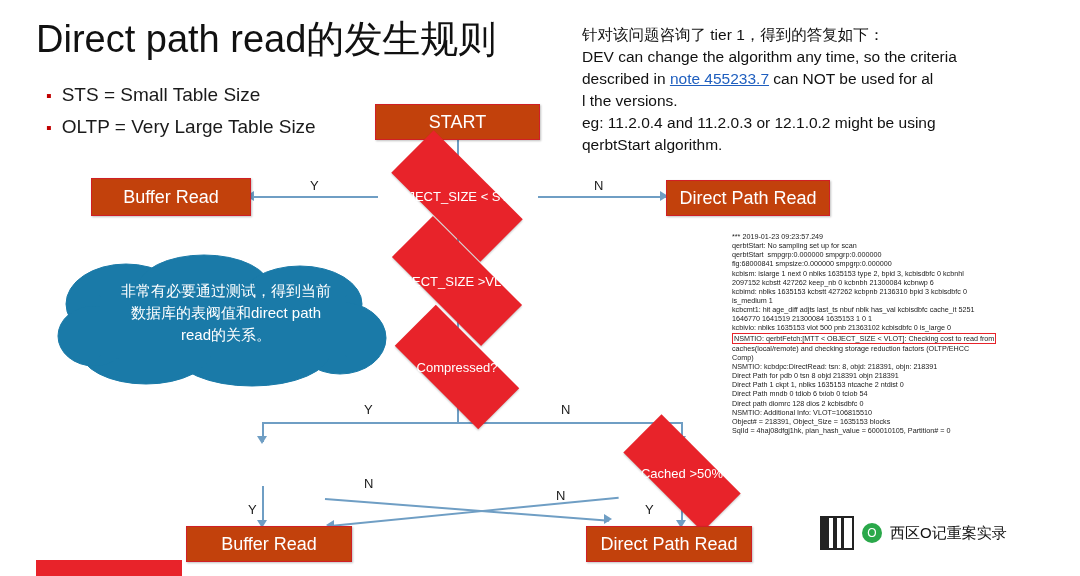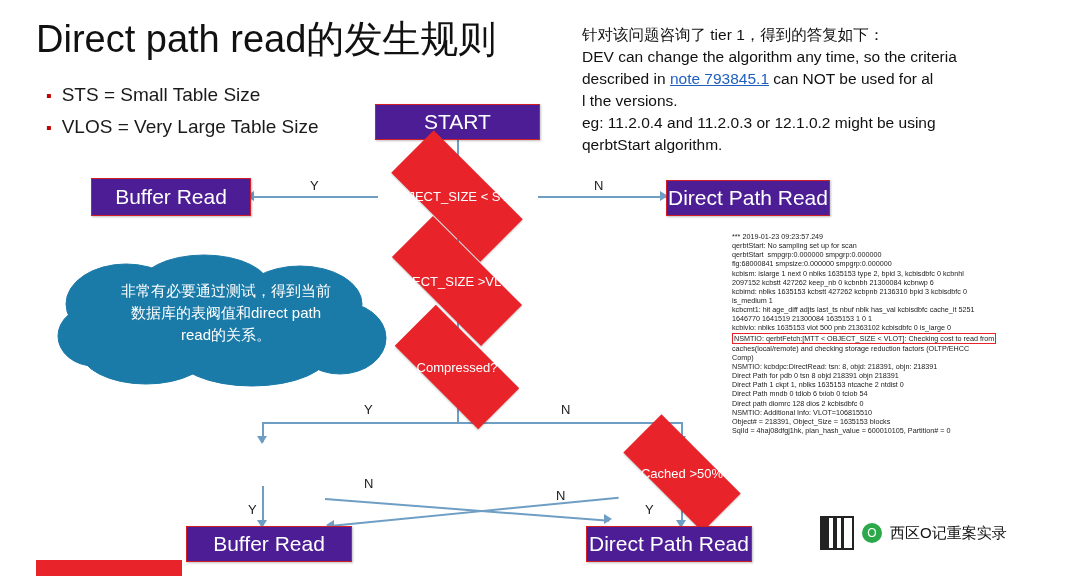--- a/index.html
+++ b/index.html
@@ -52,28 +52,28 @@
     line-height: 1.42;
     color: #111;
   }
   #rtext .link {
     color: #1f5fbf;
     text-decoration: underline;
   }
 
   
   .rbox {
-    background: #4c1d95;
+    background: #c2410c;
     color: #ffffff;
     border: 1px solid #d01f25;
     display: flex;
     align-items: center;
     justify-content: center;
     text-align: center;
-    font-size: 21px;
+    font-size: 18px;
     box-shadow: 1px 1px 2px rgba(0,0,0,0.25);
   }
 
   
   .diamond-wrap { position: absolute; }
   .diamond-wrap .dia {
     position: absolute;
     left: 0; top: 0;
     width: 100%; height: 100%;
     background: #e8232a;
@@ -186,29 +186,29 @@
 <body>
 
 <div id="stage">
 
   <div class="abs" id="title">Direct path read的发生规则</div>
 
   <div class="abs bullet" style="left:46px; top:84px;">
     <span class="dot">▪</span><span>STS = Small Table Size</span>
   </div>
   <div class="abs bullet" style="left:46px; top:116px;">
-    <span class="dot">▪</span><span>VLOS = Very Large Table Size</span>
+    <span class="dot">▪</span><span>OLTP = Very Large Table Size</span>
   </div>
 
   <div class="abs" id="rtext">
     <div>针对该问题咨询了 tier 1，得到的答复如下：</div>
     <div>
       <span>DEV can change the algorithm any time, so the criteria</span>
     </div>
-    <div><span>described in </span><a class="link" href="#">note 793845.1</a><span> can NOT be used for al</span></div>
+    <div><span>described in </span><a class="link" href="#">note 455233.7</a><span> can NOT be used for al</span></div>
     <div>l the versions.</div>
     <div>eg: 11.2.0.4 and 11.2.0.3 or 12.1.0.2 might be using</div>
     <div>qerbtStart algorithm.</div>
   </div>
 
   <div class="abs line vline" style="left:457px; top:137px; height:38px;"></div>
   <div class="abs arrow down" style="left:452px; top:172px;"></div>
 
   <div class="abs line hline" style="left:250px; top:196px; width:128px;"></div>
   <div class="abs arrow left" style="left:246px; top:191px;"></div>

